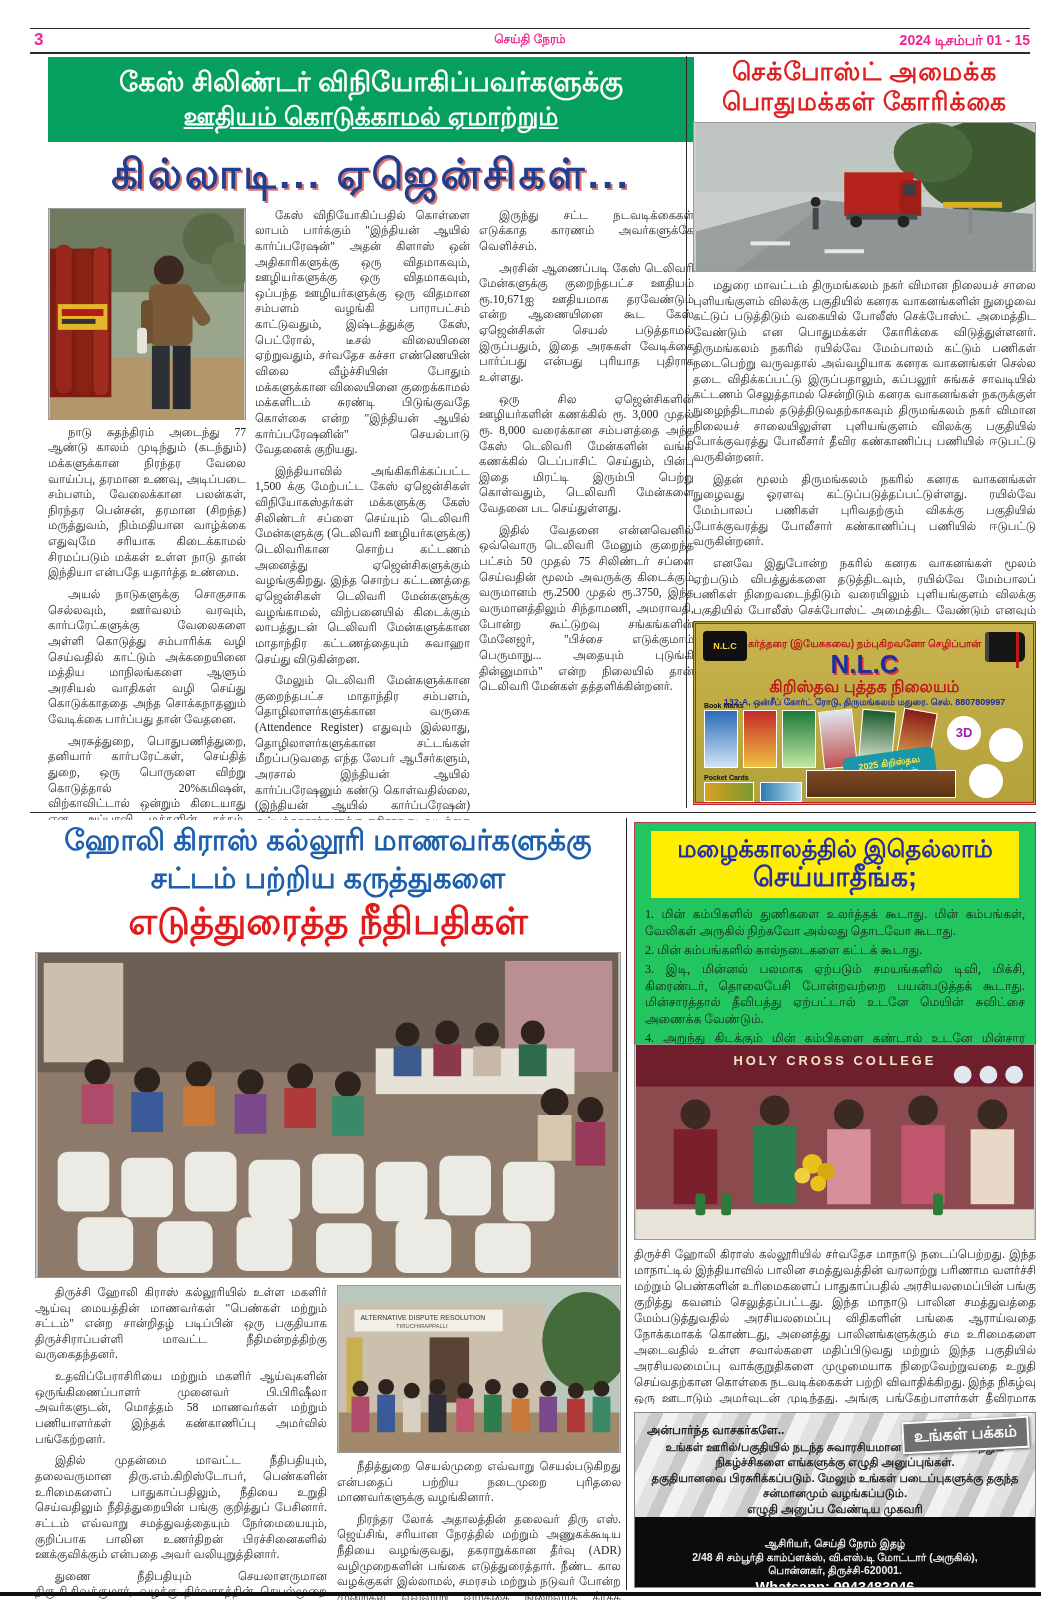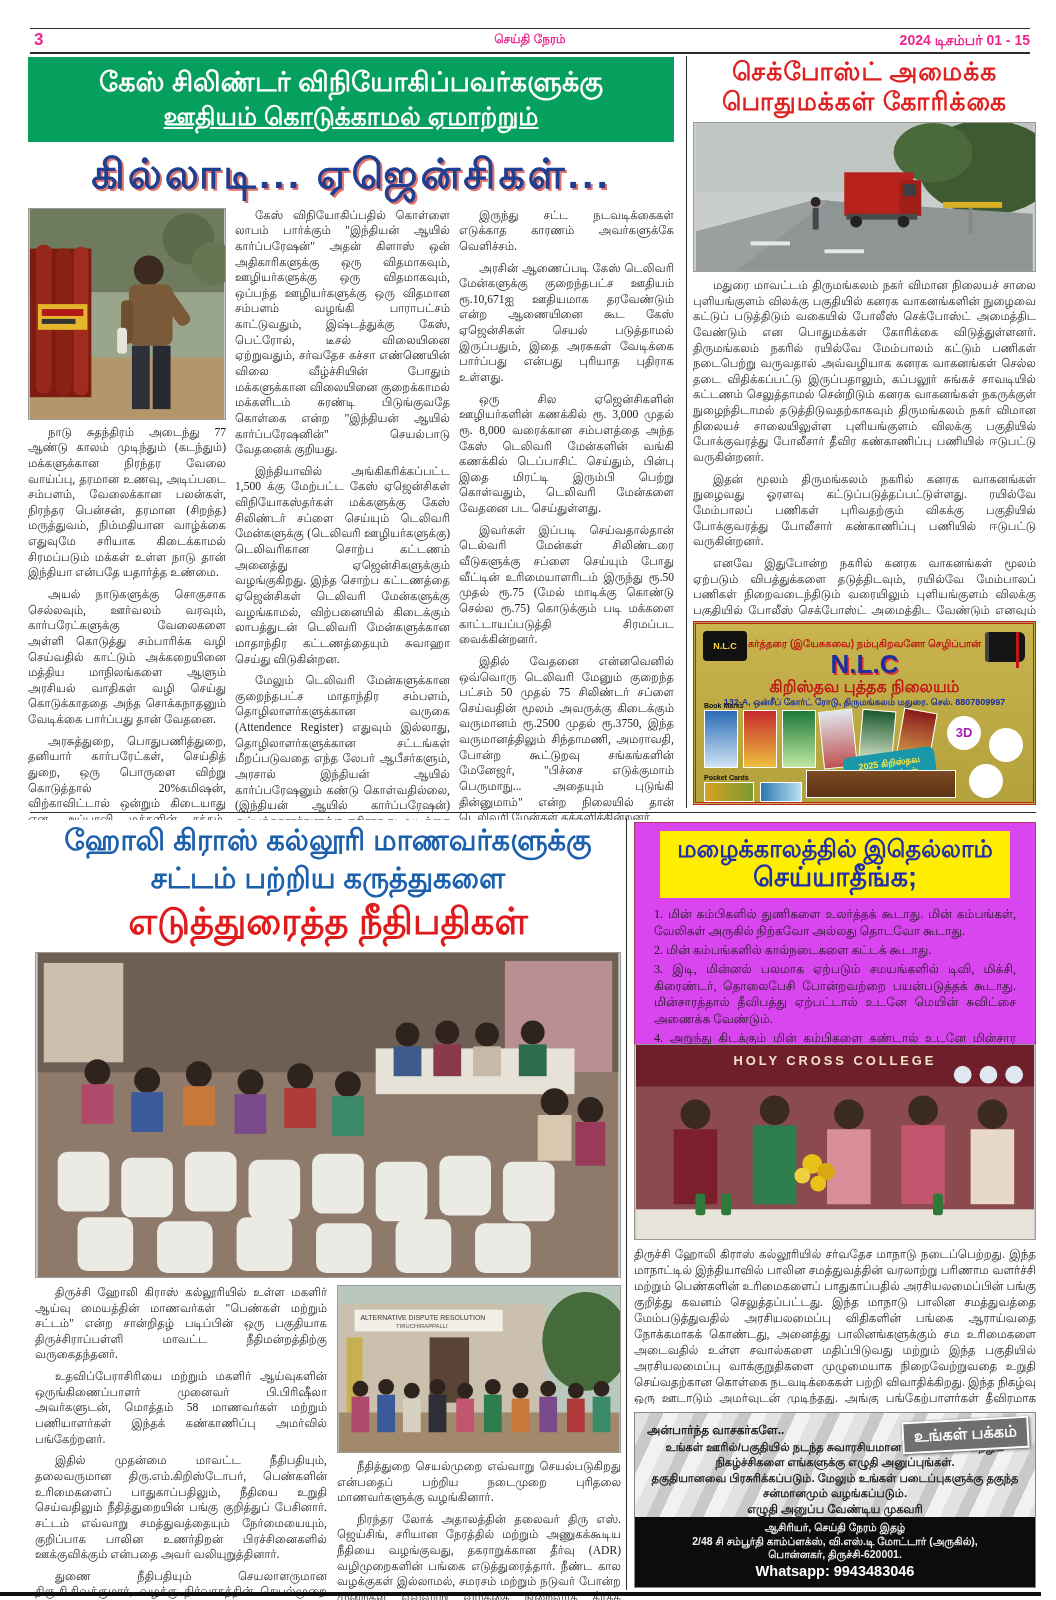--- a/index.html
+++ b/index.html
@@ -11,21 +11,21 @@
   }
   
   .rule { position:absolute; border-top:1.5px solid #2a2a2a; }
   .mast { position:absolute; left:30px; top:30px; width:1000px; height:20px;
           color:#ef268e; font-family:"Liberation Sans",sans-serif; font-weight:bold; }
   .mast .pg   { position:absolute; left:4px; top:0; font-size:17px; }
   .mast .ttl  { position:absolute; left:0; right:0; text-align:center; top:2px; font-size:12px; }
   .mast .dt   { position:absolute; right:0; top:2px; font-size:14px; }
 
   
-  .lead { position:absolute; left:28px; top:57px; width:646px; }
+  .lead { position:absolute; left:48px; top:57px; width:646px; }
   .kicker { background:#05a05d; color:#fff; text-align:center;
             font-family:"Liberation Sans",sans-serif; font-weight:bold;
             padding:8px 4px 9px; }
   .kicker .k1 { font-size:27px; line-height:1.3; display:block; }
   .kicker .k2 { font-size:25px; line-height:1.3; display:block; text-decoration:underline; }
   .lead-head { margin:9px 0 5px; text-align:center; color:#20408f;
                font-family:"Liberation Sans",sans-serif; font-weight:bold;
                font-size:41px; letter-spacing:3px;
                text-shadow:2px 2px 0 #e0736d; }
   .lead-cols { display:flex; gap:9px; height:612px; overflow:hidden; }
@@ -68,21 +68,21 @@
                  border-radius:6px;}
   .nlc .circ { position:absolute; width:34px; height:34px; border-radius:50%; background:#fff;
                color:#a21caf; font-size:8px; font-weight:bold; text-align:center; }
   .nlc .circ.big { line-height:34px; font-size:13px; }
   .nlc .lbl { position:absolute; color:#111; font-size:7px; font-weight:bold; }
   .nlc .banner { position:absolute; left:110px; top:146px; width:150px; height:28px;
                  background:linear-gradient(#7c4a22,#5d3315); border:1px solid #fff; }
 
   
   .rain { position:absolute; left:634px; top:822px; width:402px; height:268px;
-          background:#d946ef; border:1.5px solid #b43a5a; padding:8px 19px; overflow:hidden;}
+          background:#22c55e; border:1.5px solid #b43a5a; padding:8px 10px; overflow:hidden;}
   .rain .band { background:#ffee00; margin:0 6px 8px; padding:4px 0 6px; text-align:center;
                 font-family:"Liberation Sans",sans-serif; font-weight:bold; color:#2130a8; }
   .rain .band .t1 { font-size:24px; display:block; line-height:1.15;}
   .rain .band .t2 { font-size:27px; display:block; line-height:1.1;}
   .rain li { list-style:none; font-size:12.2px; line-height:1.38; text-align:justify; margin-bottom:2px;}
 
   
   .college { position:absolute; left:35px; top:822px; width:586px; }
   .col-hb { text-align:center; color:#1b5fad; font-family:"Liberation Sans",sans-serif;
             font-weight:bold; font-size:29px; line-height:1.3; }
@@ -104,21 +104,21 @@
             repeating-linear-gradient(115deg,#e2e2e2 0 14px,#c9c9c9 14px 26px,#f2f2f2 26px 40px);
           border:1px solid #888; overflow:hidden; font-family:"Liberation Sans",sans-serif;}
   .ypad .badge { position:absolute; right:6px; top:6px; background:#6f6f6f; color:#fff;
                  font-size:16px; font-weight:bold; padding:4px 10px; transform:rotate(-3deg);
                  border:2px solid #fff; box-shadow:1px 1px 3px #555;}
   .ypad .l { color:#1a1a1a; font-weight:bold; text-align:center; }
   .ypad .l1 { font-size:12px; text-align:left; margin:10px 0 2px 12px;}
   .ypad .l2, .ypad .l3 { font-size:11.3px; line-height:1.3; margin:0 14px 2px; }
   .ypad .l4 { font-size:11.5px; margin-bottom:3px;}
   .ypad .blk { position:absolute; left:0; right:0; bottom:0; height:70px; background:#0c0c0c;
-               color:#eee; text-align:center; font-weight:bold; padding-top:4px;margin-top:24px;}
+               color:#eee; text-align:center; font-weight:bold; padding-top:20px;margin-top:24px;}
   .ypad .blk .a { font-size:10.5px; line-height:1.3; display:block; }
   .ypad .blk .w { font-size:14.5px; color:#fff; display:block; margin-top:1px;}
 
   .thickline { position:absolute; left:0; top:1592px; width:1041px; border-top:4px solid #101010; }
   svg { display:block; }
 </style>
 </head>
 <body>
 
 <div class="page">
@@ -170,21 +170,20 @@
       <div class="c2">
         <p>கேஸ் விநியோகிப்பதில் கொள்ளை லாபம் பார்க்கும் "இந்தியன் ஆயில் கார்ப்பரேஷன்" அதன் கிளாஸ் ஒன் அதிகாரிகளுக்கு ஒரு விதமாகவும், ஊழியர்களுக்கு ஒரு விதமாகவும், ஒப்பந்த ஊழியர்களுக்கு ஒரு விதமான சம்பளம் வழங்கி பாராபட்சம் காட்டுவதும், இஷ்டத்துக்கு கேஸ், பெட்ரோல், டீசல் விலையினை ஏற்றுவதும், சர்வதேச கச்சா எண்ணெயின் விலை வீழ்ச்சியின் போதும் மக்களுக்கான விலையினை குறைக்காமல் மக்களிடம் சுரண்டி பிடுங்குவதே கொள்கை என்ற "இந்தியன் ஆயில் கார்ப்பரேஷனின்" செயல்பாடு வேதனைக் குறியது.</p>
         <p>இந்தியாவில் அங்கிகரிக்கப்பட்ட 1,500 க்கு மேற்பட்ட கேஸ் ஏஜென்சிகள் விநியோகஸ்தர்கள் மக்களுக்கு கேஸ் சிலிண்டர் சப்ளை செய்யும் டெலிவரி மேன்களுக்கு (டெலிவரி ஊழியர்களுக்கு) டெலிவரிகான சொற்ப கட்டணம் அனைத்து ஏஜென்சிகளுக்கும் வழங்குகிறது. இந்த சொற்ப கட்டணத்தை ஏஜென்சிகள் டெலிவரி மேன்களுக்கு வழங்காமல், விற்பனையில் கிடைக்கும் லாபத்துடன் டெலிவரி மேன்களுக்கான மாதாந்திர கட்டணத்தையும் சுவாஹா செய்து விடுகின்றன.</p>
         <p>மேலும் டெலிவரி மேன்களுக்கான குறைந்தபட்ச மாதாந்திர சம்பளம், தொழிலாளர்களுக்கான வருகை (Attendence Register) எதுவும் இல்லாது, தொழிலாளர்களுக்கான சட்டங்கள் மீறப்படுவதை எந்த லேபர் ஆபீசர்களும், அரசால் இந்தியன் ஆயில் கார்ப்பரேஷனும் கண்டு கொள்வதில்லை, (இந்தியன் ஆயில் கார்ப்பரேஷன்) ஒப்பந்ததாரர்களுக்கு எதிராக நடவடிக்கை எடுக்காமல் முறையிடும் தொழிலாளர்களை நீக்கிவிட்டு மௌனமாக உள்ளது.</p>
 
       </div>
       <div class="c3">
         <p>இருந்து சட்ட நடவடிக்கைகள் எடுக்காத காரணம் அவர்களுக்கே வெளிச்சம்.</p>
         <p>அரசின் ஆணைப்படி கேஸ் டெலிவரி மேன்களுக்கு குறைந்தபட்ச ஊதியம் ரூ.10,671ஐ ஊதியமாக தரவேண்டும் என்ற ஆணையினை கூட கேஸ் ஏஜென்சிகள் செயல் படுத்தாமல் இருப்பதும், இதை அரசுகள் வேடிக்கை பார்ப்பது என்பது புரியாத புதிராக உள்ளது.</p>
         <p>ஒரு சில ஏஜென்சிகளின் ஊழியர்களின் கணக்கில் ரூ. 3,000 முதல் ரூ. 8,000 வரைக்கான சம்பளத்தை அந்த கேஸ் டெலிவரி மேன்களின் வங்கி கணக்கில் டெப்பாசிட் செய்தும், பின்பு இதை மிரட்டி இரும்பி பெற்று கொள்வதும், டெலிவரி மேன்களை வேதனை பட செய்துள்ளது.</p>
-        <p>இவர்கள் இப்படி செய்வதால்தான் டெல்வரி மேன்கள் சிலிண்டரை வீடுகளுக்கு சப்ளை செய்யும் போது வீட்டின் உரிமையாளரிடம் இருந்து ரூ.50 முதல் ரூ.75 (மேல் மாடிக்கு கொண்டு செல்ல ரூ.75) கொடுக்கும் படி மக்களை காட்டாயப்படுத்தி சிரமப்பட வைக்கின்றனர்.</p>
         <p>இதில் வேதனை என்னவெனில் ஒவ்வொரு டெலிவரி மேனும் குறைந்த பட்சம் 50 முதல் 75 சிலிண்டர் சப்ளை செய்வதின் மூலம் அவருக்கு கிடைக்கும் வருமானம் ரூ.2500 முதல் ரூ.3750, இந்த வருமானத்திலும் சிந்தாமணி, அமராவதி, போன்ற கூட்டுறவு சங்கங்களின் மேனேஜர், "பிச்சை எடுக்குமாம் பெருமாநு... அதையும் புடுங்கி தின்னுமாம்" என்ற நிலையில் தான் டெலிவரி மேன்கள் தத்தளிக்கின்றனர்.</p>
       </div>
     </div>
   </div>
 
   <div class="vline" style="left:686px; top:56px; height:752px;"></div>
   <div class="rule" style="left:30px; top:812px; width:1006px;"></div>
   <div class="vline" style="left:626px; top:818px; height:772px;"></div>
 
   <div class="rtop bodytext">

